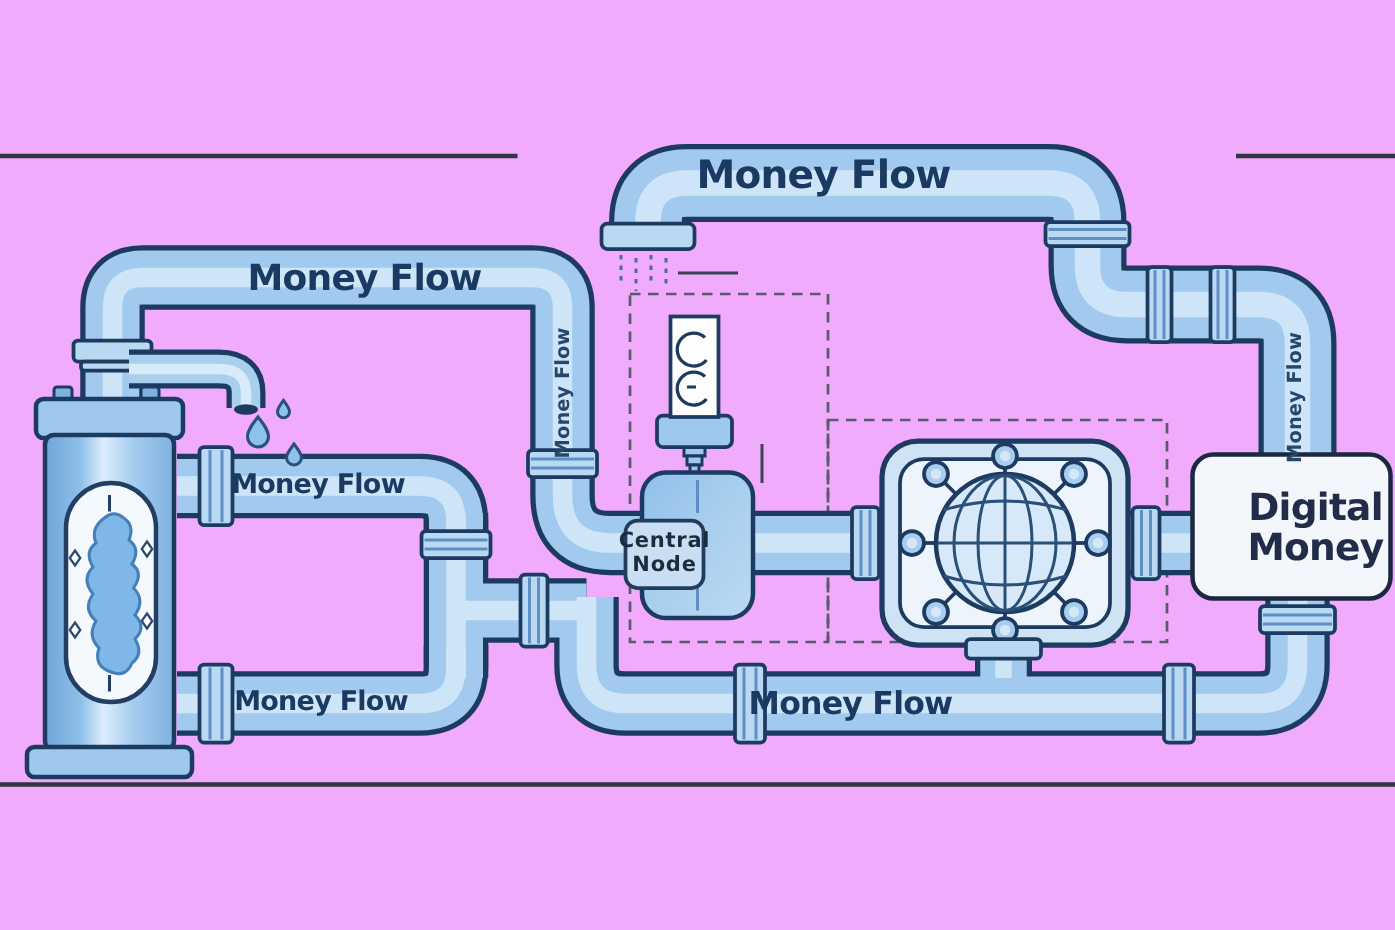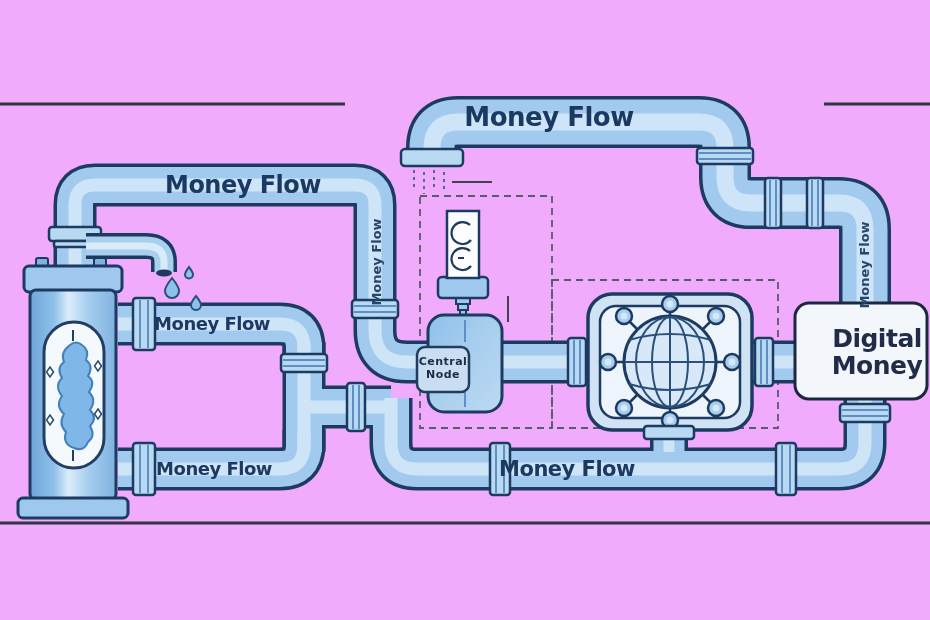--- a/index.html
+++ b/index.html
@@ -18,21 +18,21 @@
   .lbl-upperleft{font-size:24px;}
   .lbl-small{font-size:18px;}
   .lbl-bottom{font-size:21px;}
   .lbl-vert{
     font-size:13px;letter-spacing:0;color:#27466b;
     writing-mode:vertical-rl;
     transform:translate(-50%,-50%) rotate(180deg);
   }
   .plate-text{
     position:absolute;transform:translate(-50%,-50%);
-    font-size:11px;line-height:1.15;font-weight:bold;color:#1d2b3f;
+    font-size:14px;line-height:1.15;font-weight:bold;color:#1d2b3f;
     text-align:center;letter-spacing:0.5px;user-select:none;
   }
   .ledger-text{
     position:absolute;transform:translate(-50%,-50%);
     font-size:25px;line-height:1.06;font-weight:bold;color:#212c49;
     text-align:center;letter-spacing:-0.5px;user-select:none;
   }
 </style>
 </head>
 <body>

